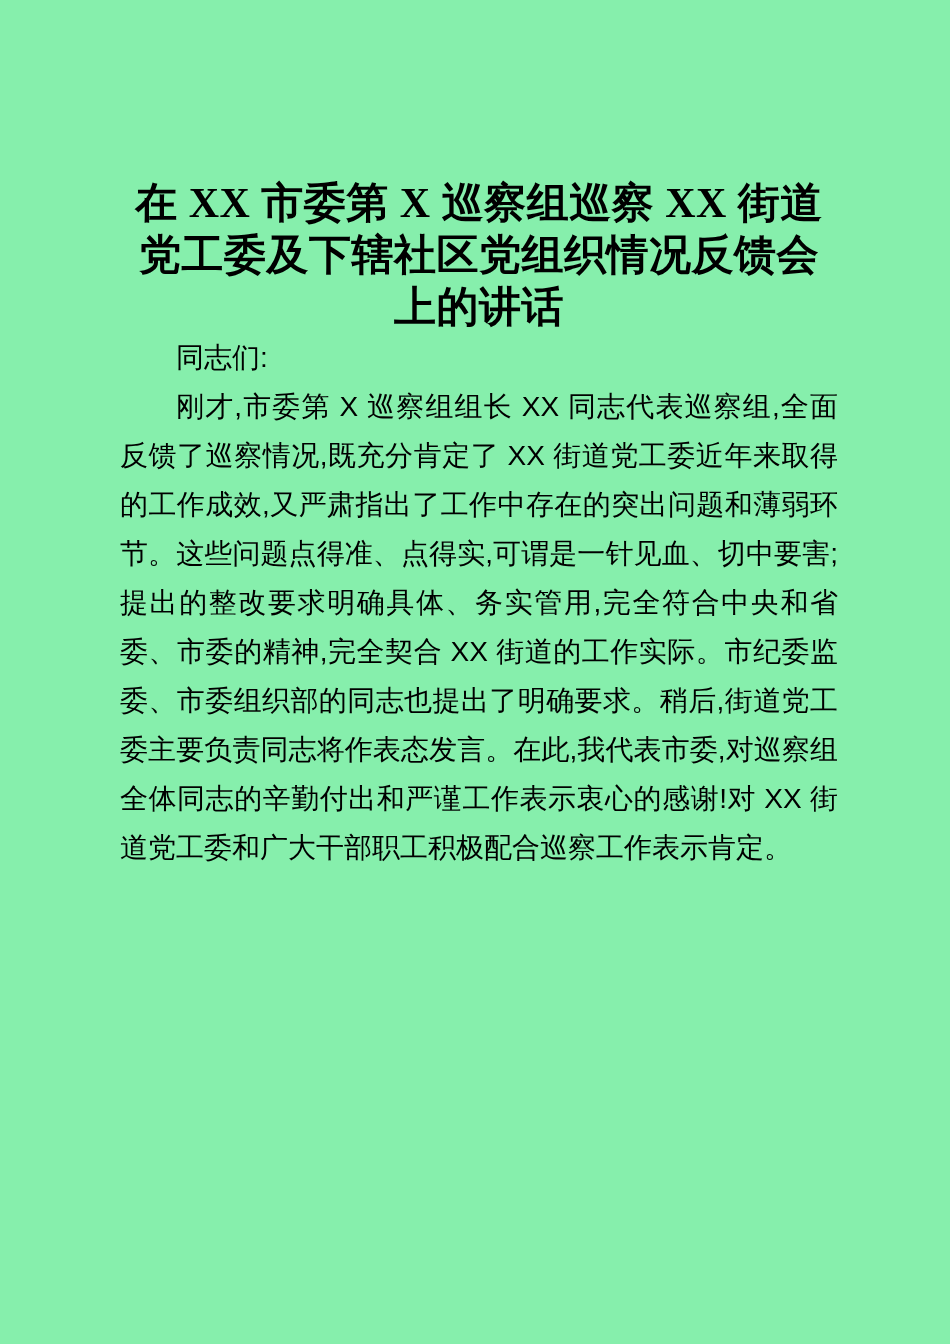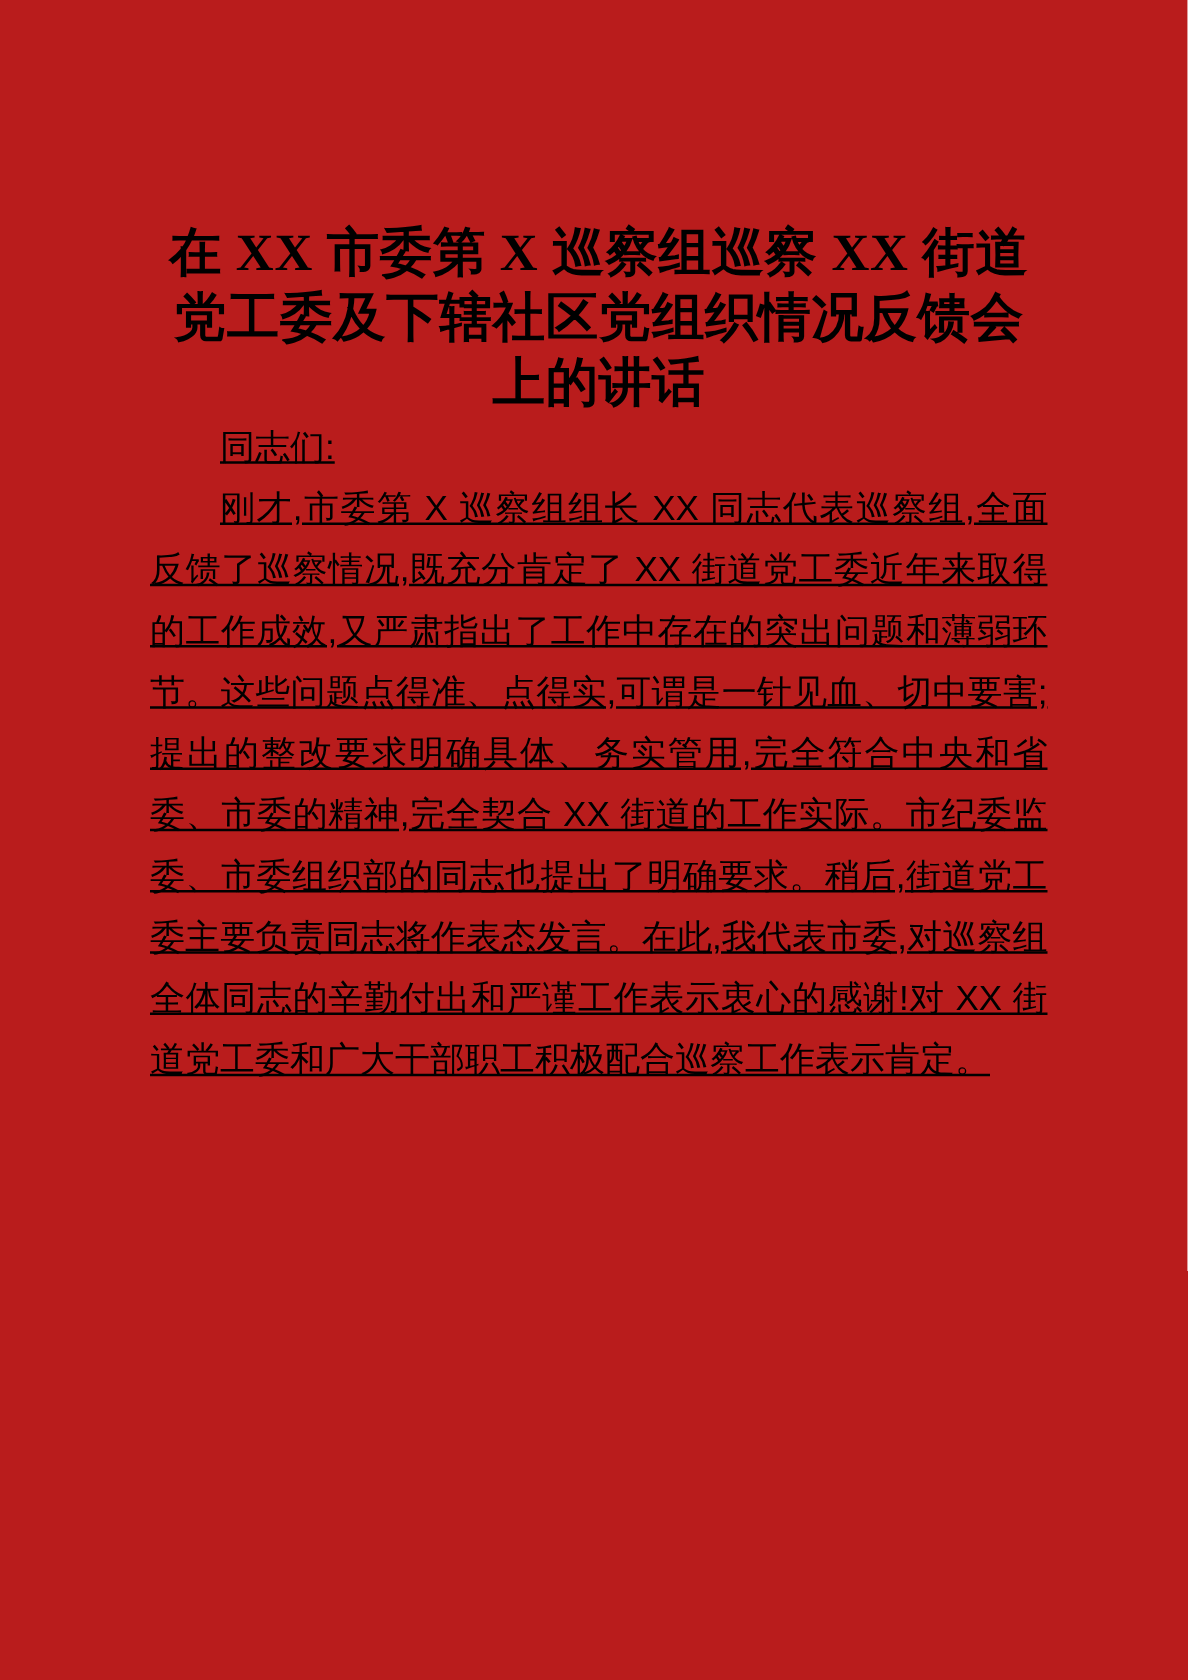--- a/index.html
+++ b/index.html
@@ -4,40 +4,39 @@
 <style>
   html, body {
     margin: 0;
     padding: 0;
     background: #ffffff;
   }
   .page {
     position: relative;
     width: 950px;
     height: 1344px;
-    background: #b91c1c;
+    background: #86efac;
     color: #000000;
     box-sizing: border-box;
     padding: 177px 112px 0 120px;
     overflow: hidden;
   }
   .doc-title {
     margin: 0 0 0 0;
     font-family: "Liberation Serif", "DejaVu Serif", serif;
     font-weight: bold;
     font-size: 42px;
     line-height: 52px;
     text-align: center;
     letter-spacing: 0.5px;
     color: #000000;
   }
   .doc-body {
     margin: 0;
     padding: 0;
-    text-decoration: underline;
   }
   .doc-body p {
     margin: 0;
     font-family: "Liberation Sans", "DejaVu Sans", sans-serif;
     font-weight: 400;
     font-size: 28px;
     line-height: 49px;
     text-align: justify;
     text-indent: 2em;
     color: #000000;

